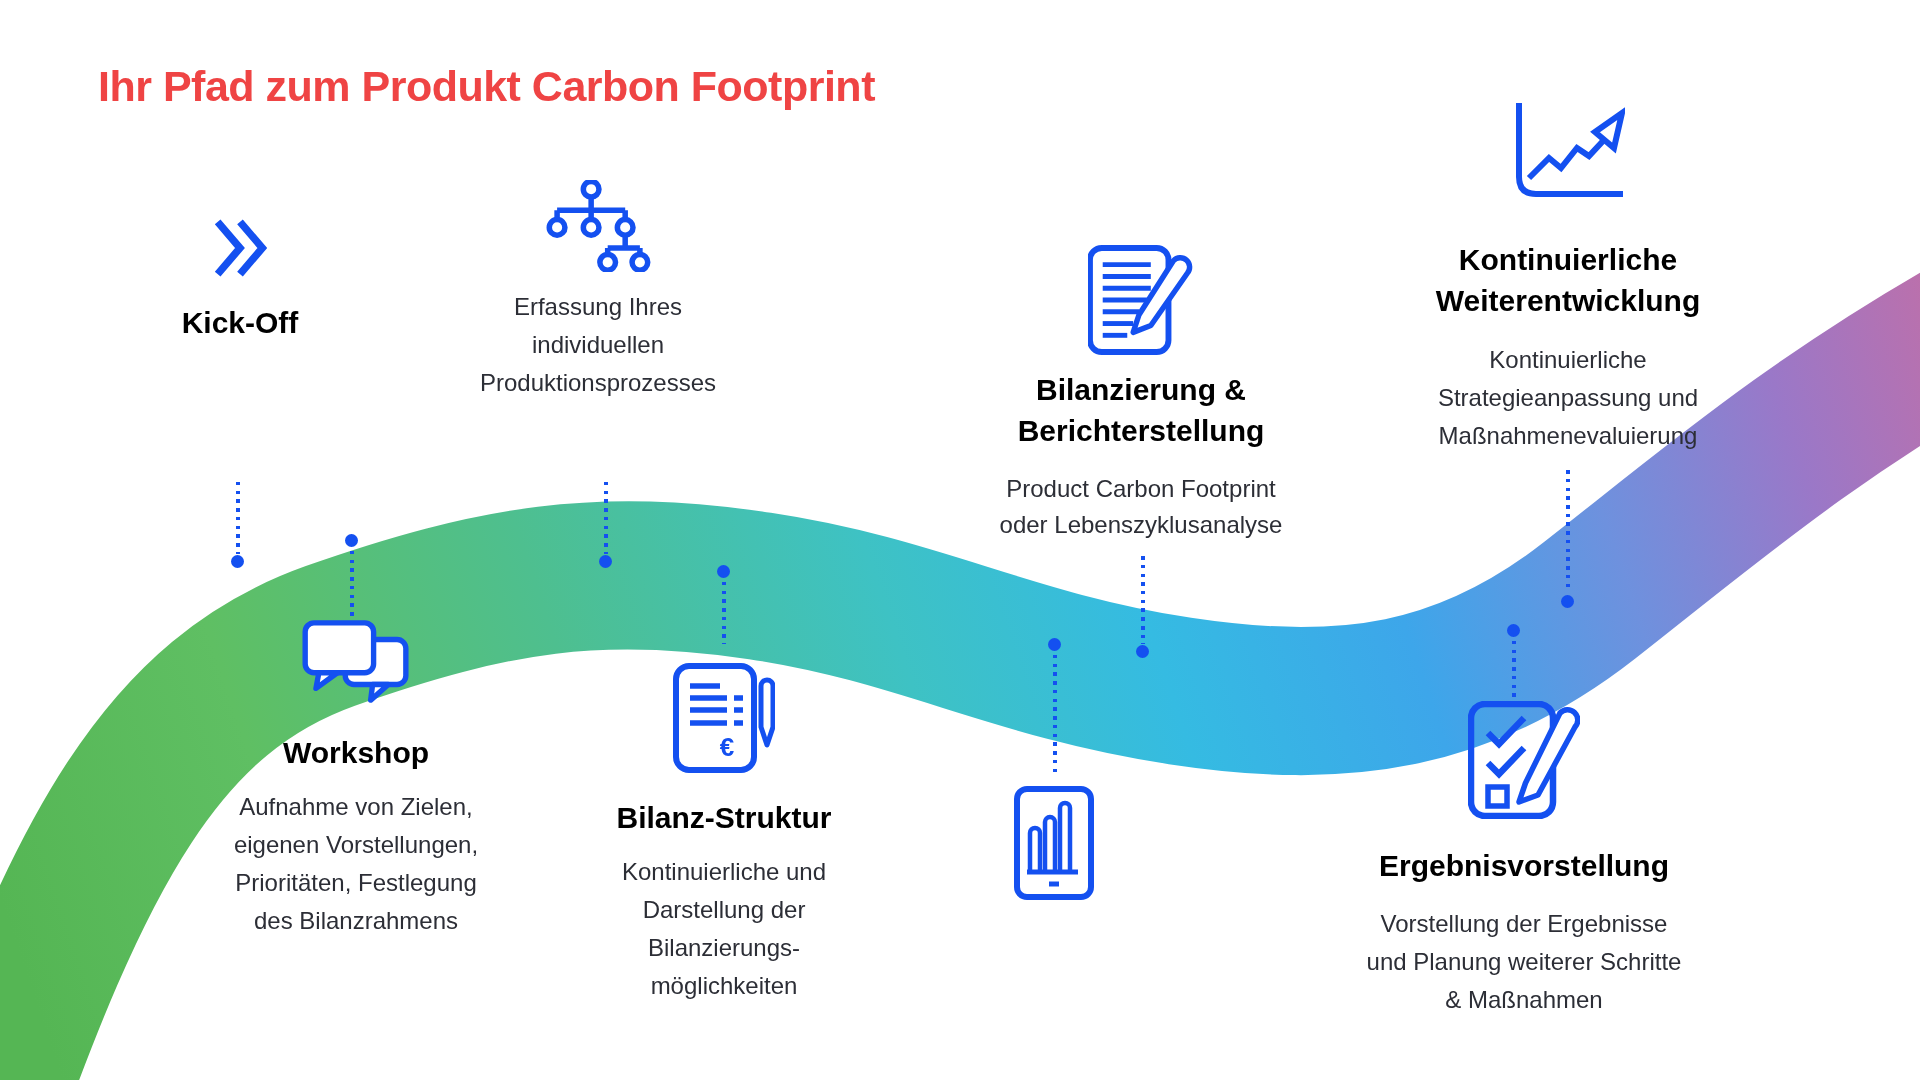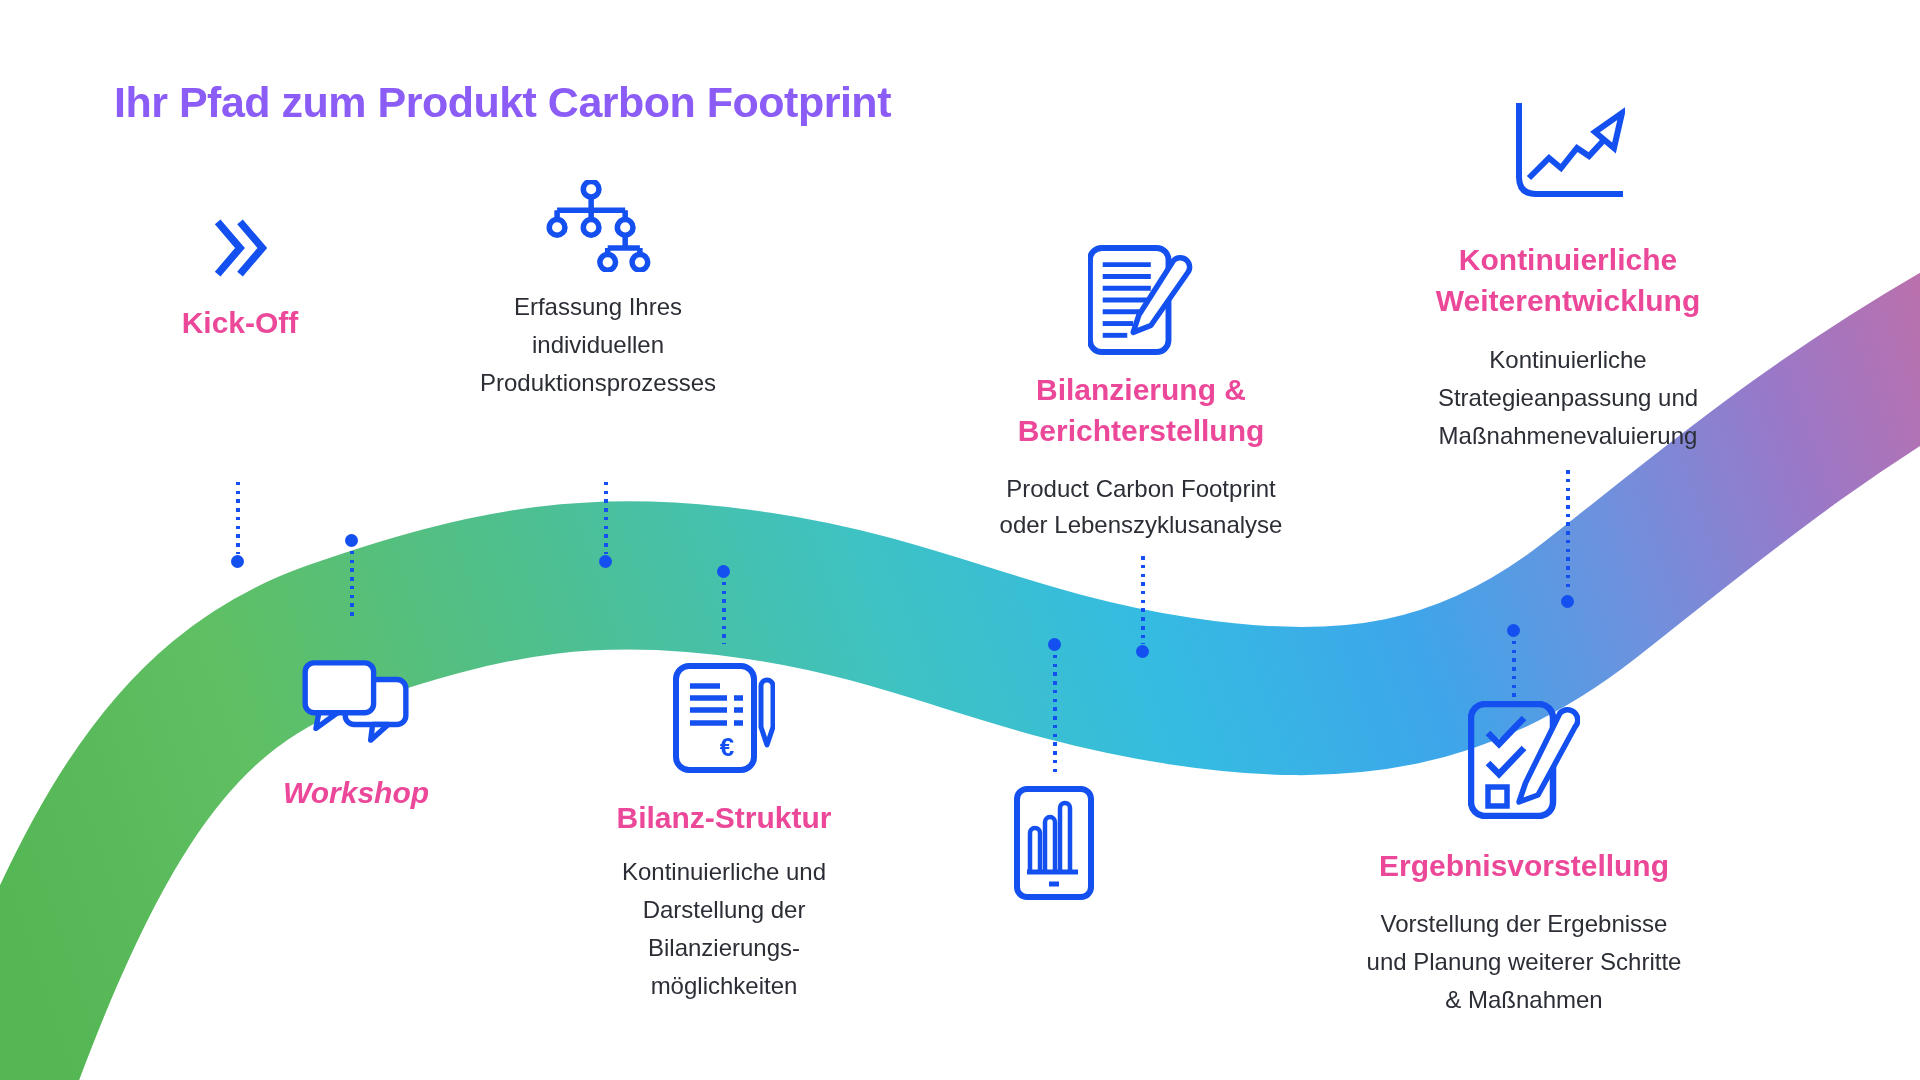--- a/index.html
+++ b/index.html
@@ -2,29 +2,29 @@
 <html><head>
 <meta charset="utf-8">
 <style>
   html,body{margin:0;padding:0;}
   body{
     width:1920px;height:1080px;position:relative;overflow:hidden;
     background:#ffffff;
     font-family:"Liberation Sans", sans-serif;
   }
   .page-title{
-    position:absolute;left:98px;top:62px;margin:16px;
+    position:absolute;left:98px;top:62px;margin:0;
     font-size:43px;font-weight:700;letter-spacing:-0.5px;
-    color:#8b5cf6;
+    color:#ef4444;
   }
   #ribbon-svg{position:absolute;left:0;top:0;z-index:0;}
   .step{position:absolute;text-align:center;z-index:2;width:340px;}
   .step svg{display:block;margin:0 auto;}
   .step-title{
-    margin:0 auto;font-size:30px;font-weight:700;color:#ec4899;line-height:38px;
+    margin:0 auto;font-size:30px;font-weight:700;color:#000000;line-height:38px;
   }
   .step-title.two-line{line-height:41px;}
   .step-desc{
     margin:0 auto;font-size:24px;font-weight:400;color:#2c2e36;line-height:38px;
   }
   .connector{
     position:absolute;width:4px;z-index:1;
     background:repeating-linear-gradient(to bottom,#1450f0 0 3.5px,transparent 3.5px 8.75px);
   }
   .connector-dot{
@@ -107,28 +107,29 @@
       <path d="M87 60 V74"></path>
       <path d="M68 74 H103"></path>
       <path d="M68 74 V81 M103 74 V81"></path>
       <circle cx="68" cy="89.5" r="8.5" fill="#fff"></circle>
       <circle cx="103" cy="89.5" r="8.5" fill="#fff"></circle>
     </g>
   </svg>
   <p class="step-desc" style="margin-top:16px;width:260px;">Erfassung Ihres individuellen Produktionsprozesses</p>
 </div>
 
-<div class="step" style="left:186px;top:660px;font-style:italic;">
+<div class="step" style="left:186px;top:620px;">
   <svg width="108" height="86" viewBox="0 0 110 88">
     <rect class="icon-fillwhite" x="44" y="20" width="62" height="46" rx="9" stroke-width="5.5"></rect>
     <path class="icon-fillwhite" d="M72 66 L70 82 L88 66 Z" stroke-width="5.5" stroke-linejoin="round"></path>
     <rect class="icon-fillwhite" x="3" y="3" width="70" height="51" rx="9" stroke-width="5.5"></rect>
     <path class="icon-fillwhite" d="M17 54 L14 70 L36 54 Z" stroke-width="5.5" stroke-linejoin="round"></path>
   </svg>
   <h3 class="step-title" style="margin-top:28px;">Workshop</h3>
+  <p class="step-desc" style="margin-top:16px;width:280px;">Aufnahme von Zielen, eigenen Vorstellungen, Prioritäten, Festlegung des Bilanzrahmens</p>
 </div>
 
 <div class="step" style="left:554px;top:663px;">
   <svg width="102" height="110" viewBox="0 0 102 110">
     <rect class="icon-stroke" x="3" y="3" width="78" height="104" rx="13" stroke-width="6"></rect>
     <g class="icon-stroke" stroke-width="5.5">
       <path d="M17 23 H47"></path>
       <path d="M17 35 H54 M61 35 H70"></path>
       <path d="M17 47 H54 M61 47 H70"></path>
       <path d="M17 60 H54 M61 60 H70"></path>

